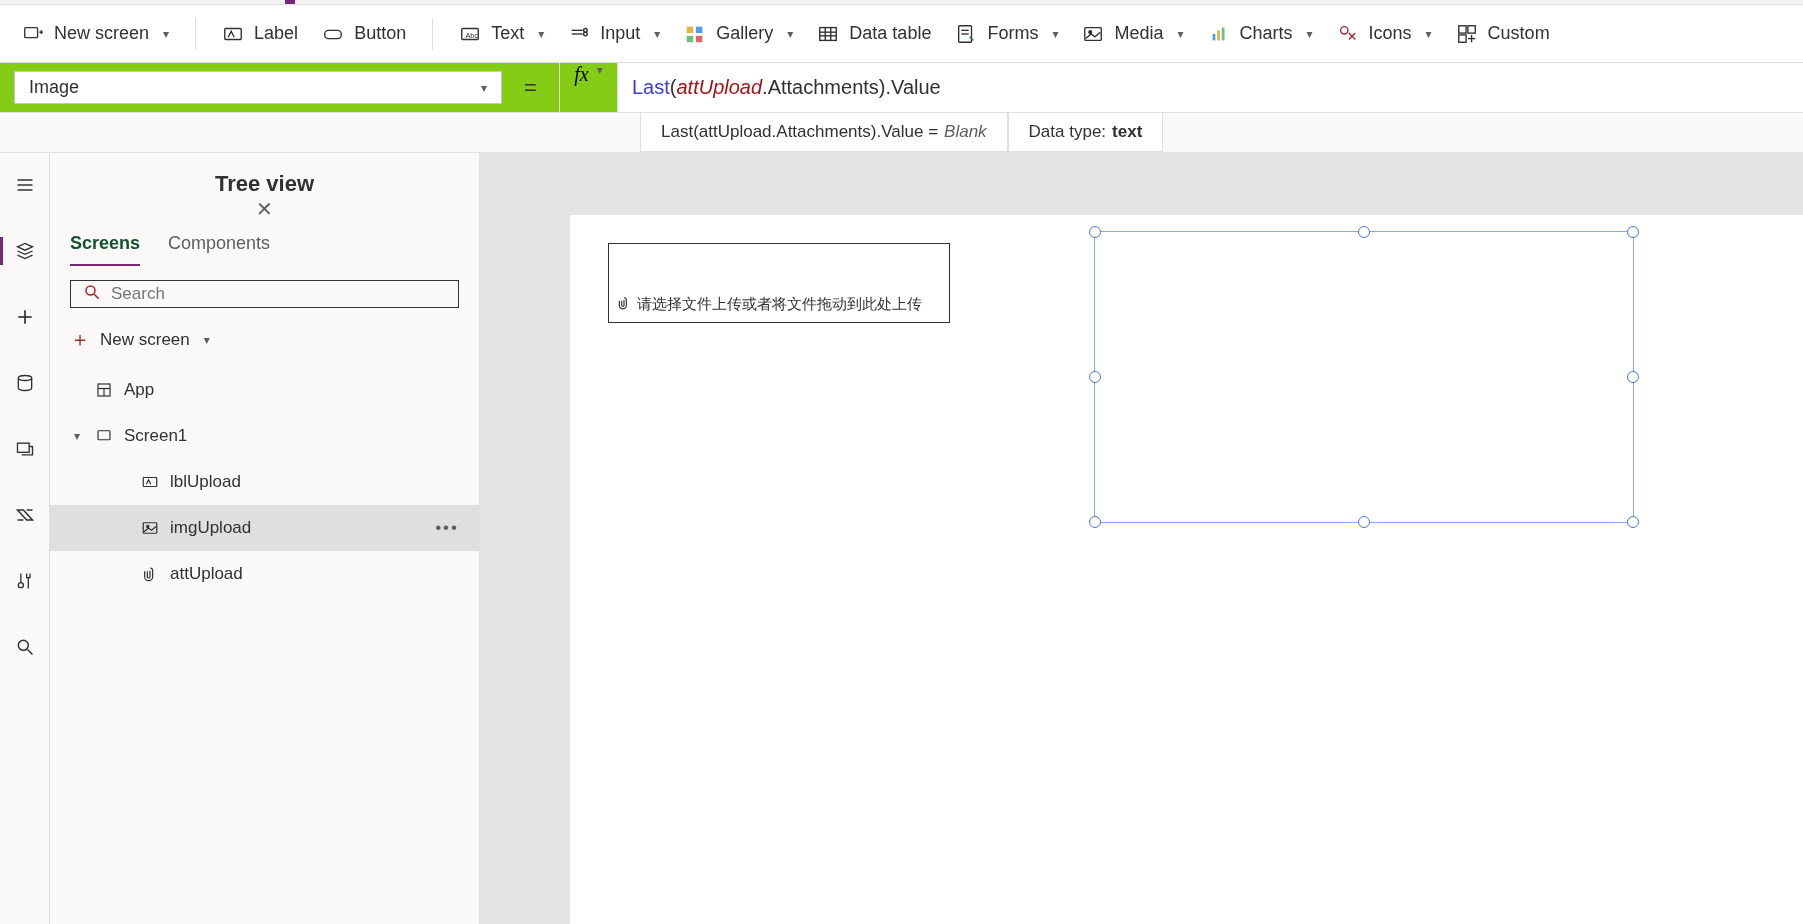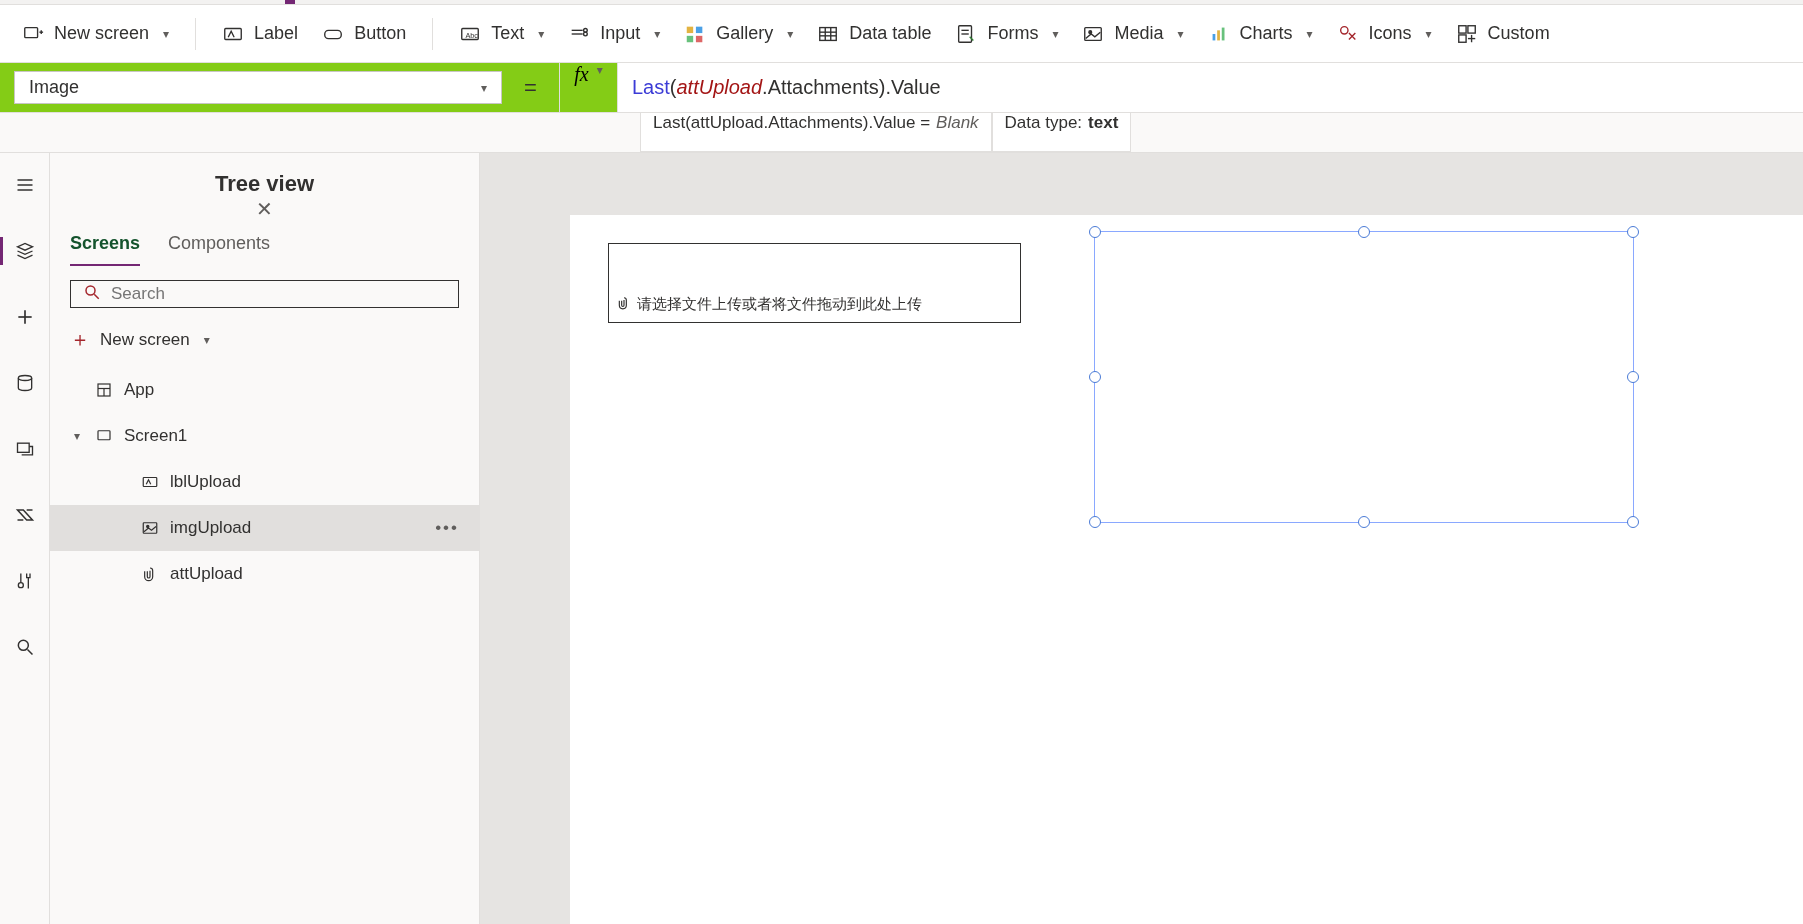--- a/index.html
+++ b/index.html
@@ -35,21 +35,21 @@
   flex: 1; background: #fff; display: flex; align-items: center;
   padding: 0 14px; font-family: Consolas, monospace; font-size: 20px;
 }
 .tok-fn   { color: #3b3bd6; }
 .tok-id   { color: #a31515; font-style: italic; }
 .tok-plain{ color: #323130; }
 
 
 .result-strip { height: 40px; background: #faf9f8; border-bottom: 1px solid #e1dfdd; display: flex; }
 .result-strip .spacer { width: 640px; }
-.result-strip .cell { background: #fff; border: 1px solid #e1dfdd; border-top: none; padding: 0 12px; display: flex; font-size: 17px; color: #323130; }
+.result-strip .cell { background: #fff; border: 1px solid #e1dfdd; border-top: none; padding: 0 20px; display: flex; align-items: center; font-size: 17px; color: #323130; }
 .result-strip .cell + .cell { border-left: 1px solid #e1dfdd; }
 .result-strip em { font-style: italic; color: #605e5c; margin-left: 6px; }
 .result-strip strong { font-weight: 600; margin-left: 6px; }
 
 
 .main { display: flex; height: calc(924px - 5px - 58px - 50px - 40px); }
 
 
 .rail { width: 50px; background: #faf9f8; border-right: 1px solid #e1dfdd; display: flex; flex-direction: column; align-items: center; padding-top: 14px; gap: 30px; }
 .rail .rail-btn { width: 100%; height: 36px; display: flex; align-items: center; justify-content: center; cursor: pointer; color: #323130; position: relative; }
@@ -79,21 +79,21 @@
 .tree-item .ico { width: 20px; display: flex; justify-content: center; }
 .tree-item .more { position: absolute; right: 20px; color: #605e5c; letter-spacing: 2px; }
 .indent-2 { padding-left: 90px; }
 
 
 .canvas-wrap { flex: 1; background: #e6e4e2; position: relative; overflow: hidden; }
 .canvas { position: absolute; left: 90px; top: 62px; right: 0; bottom: 0; background: #fff; }
 
 
 .attach-ctrl {
-  position: absolute; left: 38px; top: 28px; width: 413px; height: 80px;
+  position: absolute; left: 38px; top: 28px; width: 342px; height: 80px;
   border: 1.5px solid #323130; background: #fff;
 }
 .attach-ctrl .row { position: absolute; left: 8px; bottom: 8px; display: flex; align-items: center; gap: 6px; font-size: 15px; color: #323130; }
 
 
 .sel-ctrl {
   position: absolute; left: 524px; top: 16px; width: 540px; height: 292px;
   border: 1.5px solid #8aa8ff; background: #fff;
 }
 .handle { position: absolute; width: 12px; height: 12px; border: 1.5px solid #4a7bd6; background: #fff; border-radius: 50%; }

